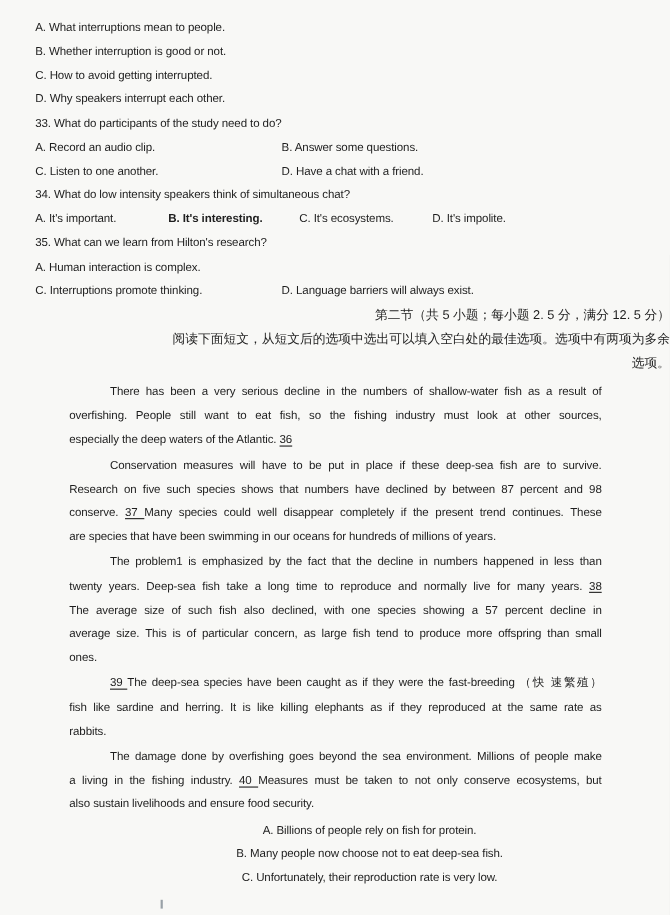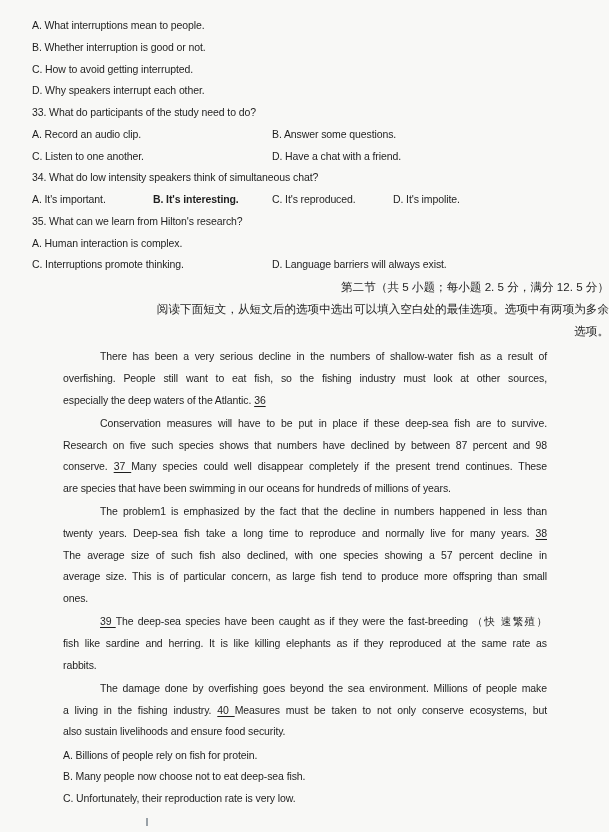--- a/index.html
+++ b/index.html
@@ -11,36 +11,36 @@
     color:#1e1e1e;
     font-family:"Liberation Sans","DejaVu Sans",sans-serif;
     font-size:10.5px;
     letter-spacing:-0.1px;
     overflow:hidden;
   }
   
   .qsec{padding:15px 0 0 32px;}
   .row{position:relative;height:21.75px;line-height:21.75px;white-space:nowrap;}
   .row .cA{position:absolute;left:0;}
-  .row .cB{position:absolute;left:240px;text-align:center;}
+  .row .cB{position:absolute;left:224px;text-align:center;}
   .row .c4b{position:absolute;left:121px;font-weight:bold;}
   .row .c4c{position:absolute;left:240px;}
   .row .c4d{position:absolute;left:361px;}
   
   .csec{padding-left:63px;letter-spacing:0;text-align:right;}
   .crow{height:21.75px;line-height:21.75px;white-space:nowrap;font-size:11.6px;}
   
   .passage{margin:5px 62px 0 63px;}
   .para{margin:0 0 1.5px 0;}
   .pline{height:21.72px;line-height:21.72px;white-space:nowrap;}
   .j{text-align:justify;text-align-last:justify;white-space:normal;}
   .ind{padding-left:37px;}
   .u{text-decoration:underline;text-underline-offset:2px;}
   
-  .osec{padding-left:63px;}
+  .osec{padding-left:63px;text-align:center;}
   .orow{height:21.75px;line-height:21.75px;white-space:nowrap;}
   
   .caret{position:absolute;left:146px;top:818px;width:2px;height:8px;background:#99a1a7;}
 </style>
 </head>
 <body>
 
 <div class="page">
 
   <div class="qsec">
@@ -54,21 +54,21 @@
         <span class="cB">B. Answer some questions.</span>
       </div>
     <div class="row">
         <span class="cA">C. Listen to one another.</span>
         <span class="cB">D. Have a chat with a friend.</span>
       </div>
     <div class="row"><span>34. What do low intensity speakers think of simultaneous chat?</span></div>
     <div class="row">
         <span class="cA">A. It's important.</span>
         <span class="c4b">B. It's interesting.</span>
-        <span class="c4c">C. It's reproduced.</span>
+        <span class="c4c">C. It's ecosystems.</span>
         <span class="c4d">D. It's impolite.</span>
       </div>
     <div class="row"><span>35. What can we learn from Hilton's research?</span></div>
     <div class="row">
         <span class="cA">A. Human interaction is complex.</span>
       </div>
     <div class="row">
         <span class="cA">C. Interruptions promote thinking.</span>
         <span class="cB">D. Language barriers will always exist.</span>
       </div>

